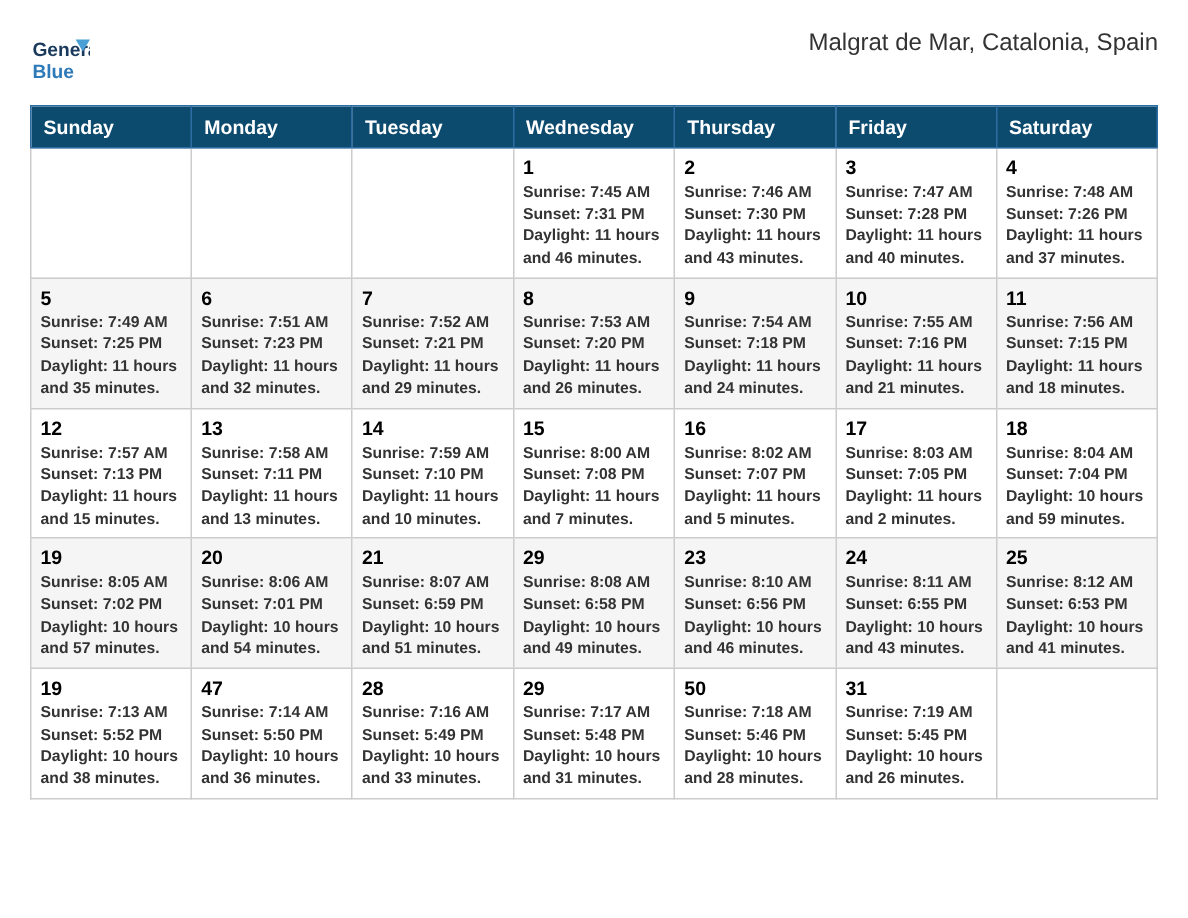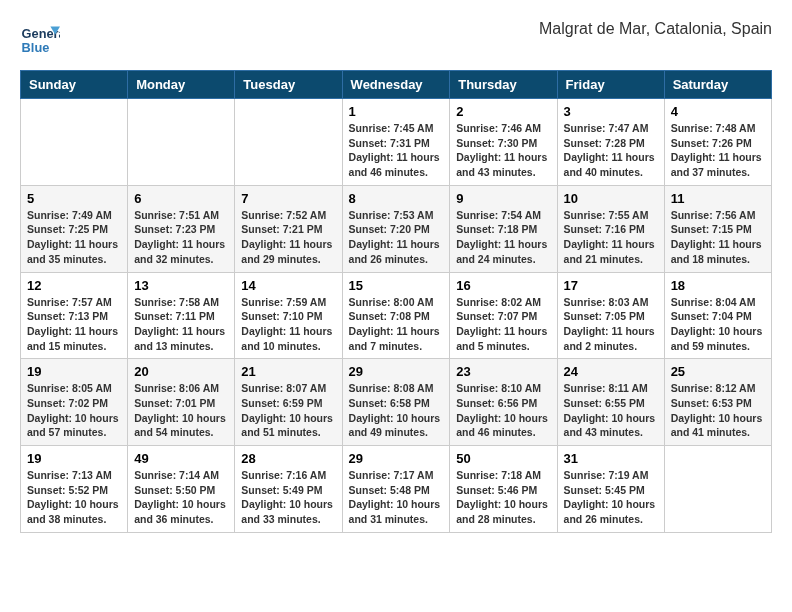--- a/index.html
+++ b/index.html
@@ -219,21 +219,21 @@
           <span class="day-number">25</span>
           <div class="day-info">Sunrise: 8:12 AM<br>Sunset: 6:53 PM<br>Daylight: 10 hours and 41 minutes.</div>
         </td>
       </tr>
       <tr>
         <td>
           <span class="day-number">19</span>
           <div class="day-info">Sunrise: 7:13 AM<br>Sunset: 5:52 PM<br>Daylight: 10 hours and 38 minutes.</div>
         </td>
         <td>
-          <span class="day-number">49</span>
+          <span class="day-number">47</span>
           <div class="day-info">Sunrise: 7:14 AM<br>Sunset: 5:50 PM<br>Daylight: 10 hours and 36 minutes.</div>
         </td>
         <td>
           <span class="day-number">28</span>
           <div class="day-info">Sunrise: 7:16 AM<br>Sunset: 5:49 PM<br>Daylight: 10 hours and 33 minutes.</div>
         </td>
         <td>
           <span class="day-number">29</span>
           <div class="day-info">Sunrise: 7:17 AM<br>Sunset: 5:48 PM<br>Daylight: 10 hours and 31 minutes.</div>
         </td>

